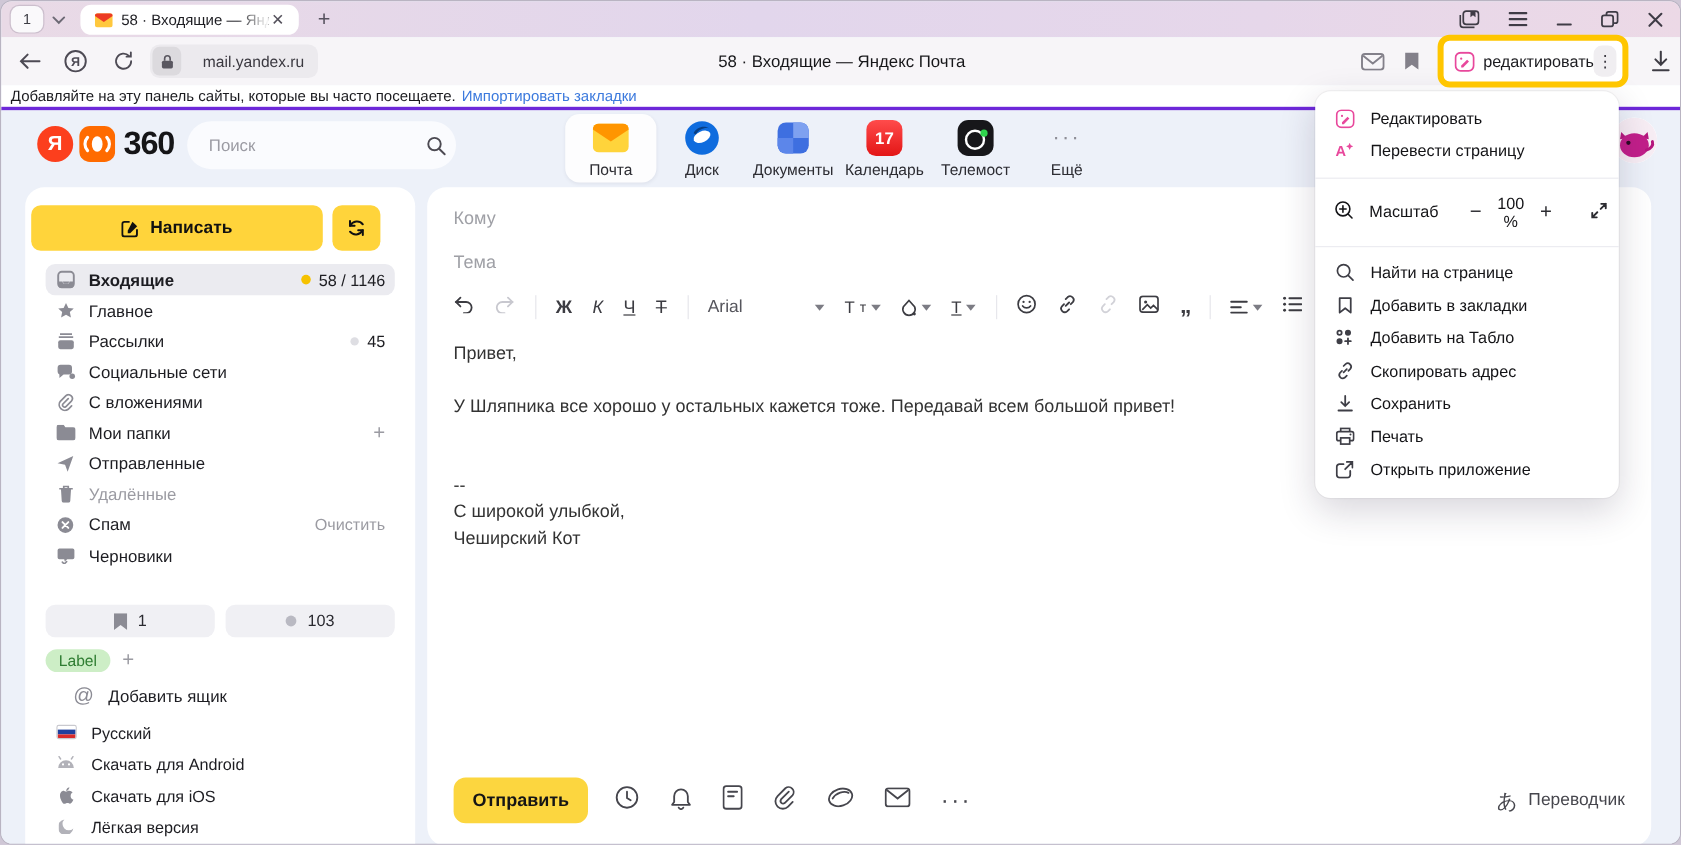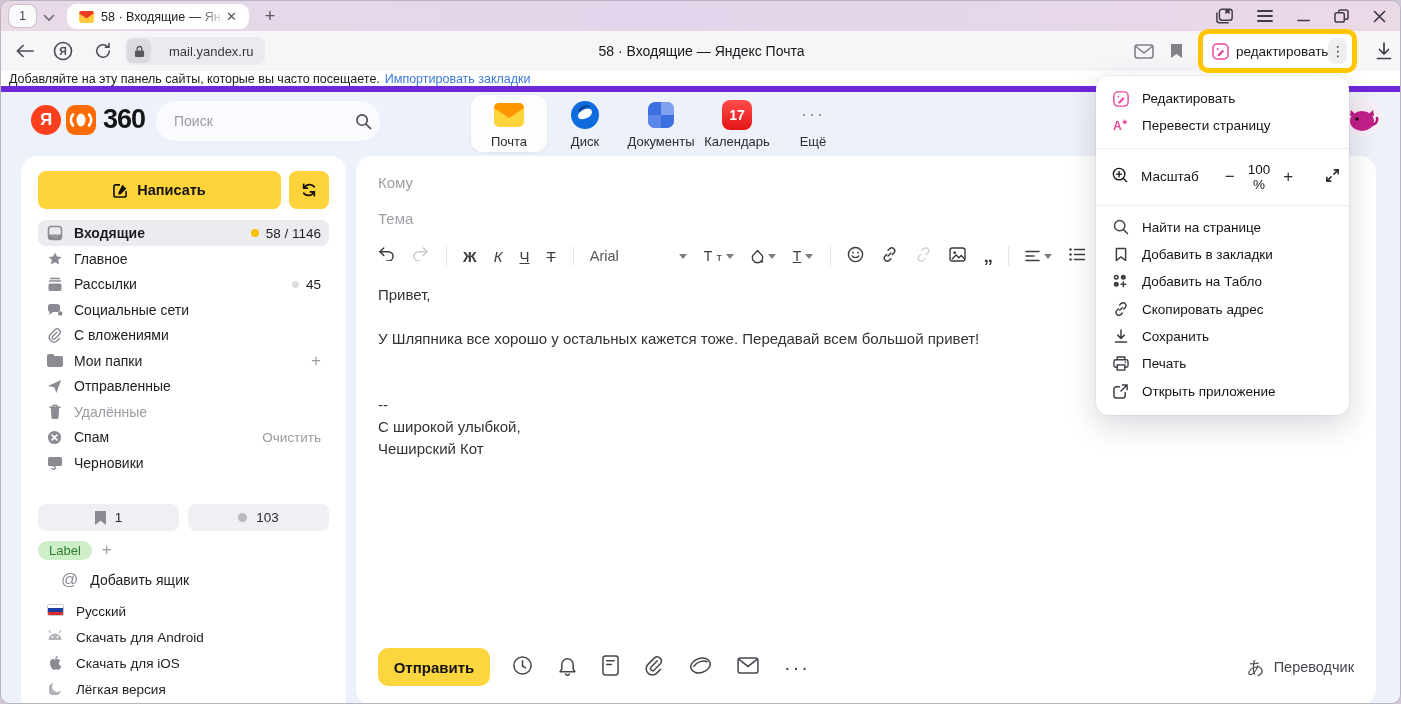--- a/index.html
+++ b/index.html
@@ -38,21 +38,21 @@
 
   .highlight-box { position:absolute; left:1197px; top:28px; width:159px; height:44px;
                    border:5px solid #ffc600; border-radius:10px; background:#fff; z-index:60;
                    display:flex; align-items:center; padding:0 5px 0 9px; }
   .hl-label { font-size:13.5px; color:#1c1c20; margin-left:7px; flex:1; }
   .kebab-chip { width:24px; height:26px; background:#f0eef1; border-radius:7px; color:#3c3a42;
                 display:flex; align-items:center; justify-content:center; font-size:14px; letter-spacing:0; }
 
   
   .bookmarksbar { position:absolute; left:0; top:70px; width:1401px; height:21px; background:#fff;
-                  border-bottom:6px solid #6d28d9; display:flex; align-items:center; padding-left:8px; font-size:12.5px; color:#1b1b1f; }
+                  border-bottom:3px solid #6d28d9; display:flex; align-items:center; padding-left:8px; font-size:12.5px; color:#1b1b1f; }
   .bookmarksbar a { color:#3b79dd; text-decoration:none; margin-left:5px; }
 
   
   .mailpage { position:absolute; left:0; top:91px; width:1401px; height:613px; background:#edf1f9; }
   .logo { position:absolute; left:30px; top:12px; display:flex; align-items:center; gap:5px; }
   .logo-ya { width:30px; height:30px; border-radius:50%; background:#fc3f1d; color:#fff; font-weight:bold;
              font-size:17px; display:flex; align-items:center; justify-content:center; }
   .logo-360text { font-size:27px; font-weight:bold; color:#151517; letter-spacing:-1px; margin-left:2px; }
   .searchbox { position:absolute; left:155px; top:9px; width:224px; height:40px; background:#fafbfe; border-radius:20px;
                display:flex; align-items:center; padding:0 14px 0 18px; }
@@ -66,21 +66,21 @@
   .cal-badge { width:30px; height:30px; background:linear-gradient(180deg,#ff4b4b,#e31616); border-radius:8px; color:#fff;
                font-size:14px; font-weight:bold; display:flex; align-items:center; justify-content:center; }
   .tele-badge { width:30px; height:30px; background:#17171a; border-radius:9px; position:relative; }
   .tele-badge::before { content:""; position:absolute; left:6px; top:8px; width:13px; height:13px; border:2.5px solid #fff; border-radius:50%; }
   .tele-badge::after { content:""; position:absolute; right:5px; top:8px; width:6px; height:6px; background:#2fd54d; border-radius:50%; }
   .more-dots { color:#8e8e96; font-size:18px; letter-spacing:2px; }
   .avatar { position:absolute; left:1342px; top:6px; width:38px; height:38px; border-radius:50%; background:#fff; overflow:hidden; z-index:5; }
 
   
   .sidebar { position:absolute; left:20px; top:64px; width:325px; height:549px; background:#fff; border-radius:16px 16px 0 0; }
-  .compose-row { position:absolute; left:17px; top:15px; width:291px; height:38px; display:flex; gap:8px; }
+  .compose-row { position:absolute; left:5px; top:15px; width:291px; height:38px; display:flex; gap:8px; }
   .btn-compose { flex:1; background:#ffd43b; border:none; border-radius:8px; font-size:14.5px; font-weight:bold; color:#111;
                  display:flex; align-items:center; justify-content:center; gap:9px; font-family:inherit; }
   .btn-sync { width:40px; background:#ffd43b; border:none; border-radius:8px; color:#111; display:flex; align-items:center; justify-content:center; }
   .folders { position:absolute; left:17px; top:64px; width:291px; }
   .folder { height:25.5px; display:flex; align-items:center; gap:11px; padding:0 8px; font-size:14px; color:#1d1d22; }
   .folder .fico { width:17px; display:flex; justify-content:center; color:#8b8b94; }
   .folder .flabel { flex:1; white-space:nowrap; }
   .folder.selected { background:#ebebf0; border-radius:8px; height:26px; }
   .folder .count { font-size:13.5px; color:#1d1d22; display:flex; align-items:center; gap:7px; }
   .folder .muted { color:#9b9ba2; }
@@ -315,20 +315,26 @@
         <span class="slabel">Документы</span>
       </div>
       <div class="service">
         <span class="sicon">
             <span class="cal-badge">17</span>
           </span>
         <span class="slabel">Календарь</span>
       </div>
       <div class="service">
         <span class="sicon">
+            <span class="tele-badge"></span>
+          </span>
+        <span class="slabel">Телемост</span>
+      </div>
+      <div class="service">
+        <span class="sicon">
             <span class="more-dots">···</span>
           </span>
         <span class="slabel">Ещё</span>
       </div>
     </div>
 
     <div class="avatar">
       <svg width="38" height="38" viewBox="0 0 38 38">
         <circle cx="19" cy="19" r="19" fill="#f7edf4"></circle>
         <path d="M8 12l5 5-6 1z" fill="#b6177e"></path>

